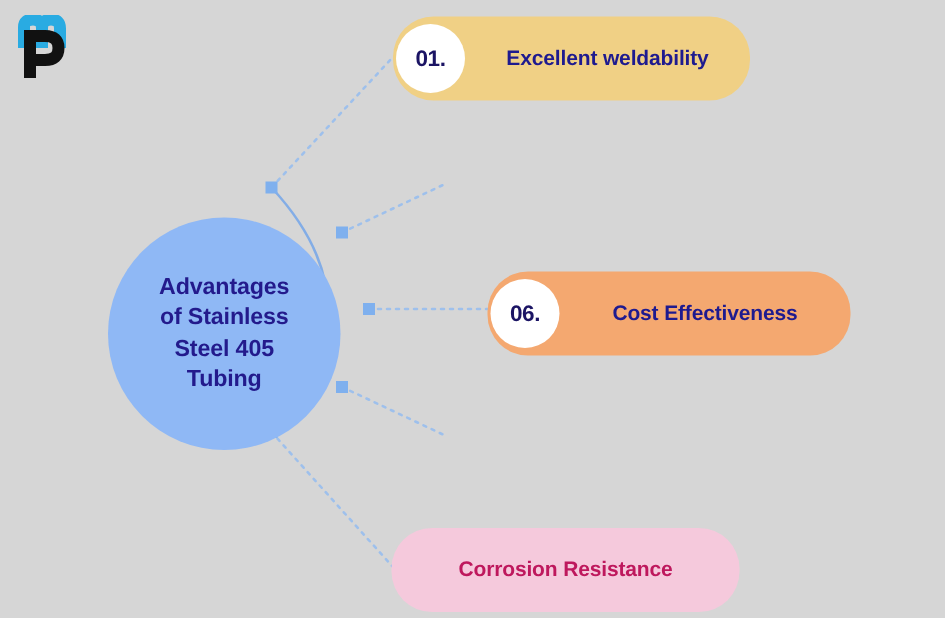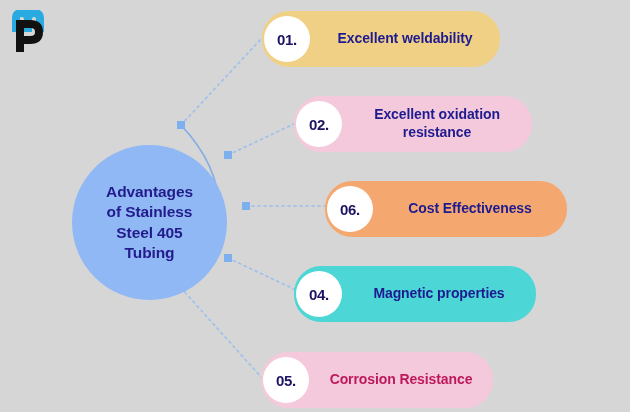--- a/index.html
+++ b/index.html
@@ -155,38 +155,26 @@
 Steel 405
 Tubing</div>
   </div>
 
   <div class="row" id="row-1">
     <div class="pill" style="background: rgb(240, 208, 133);"></div>
     <div class="badge">01.</div>
     <div class="label" style="color: rgb(30, 26, 143);">Excellent weldability</div>
   </div>
 
-  <div class="row" id="row-2">
-    <div class="pill" style="background: rgb(245, 201, 220);"></div>
-    <div class="badge">02.</div>
-    <div class="label" style="color: rgb(30, 26, 143);">Excellent oxidation
-resistance</div>
-  </div>
 
   <div class="row" id="row-3">
     <div class="pill" style="background: rgb(244, 168, 112);"></div>
     <div class="badge">06.</div>
     <div class="label" style="color: rgb(30, 26, 143);">Cost Effectiveness</div>
   </div>
 
-  <div class="row" id="row-4">
-    <div class="pill" style="background: rgb(76, 214, 214);"></div>
-    <div class="badge">04.</div>
-    <div class="label" style="color: rgb(30, 26, 143);">Magnetic properties</div>
-  </div>
 
   <div class="row" id="row-5">
     <div class="pill" style="background: rgb(245, 201, 220);"></div>
-    <div class="badge">05.</div>
     <div class="label" style="color: #be185d;">Corrosion Resistance</div>
   </div>
 
 </div>
 
 </body></html>

